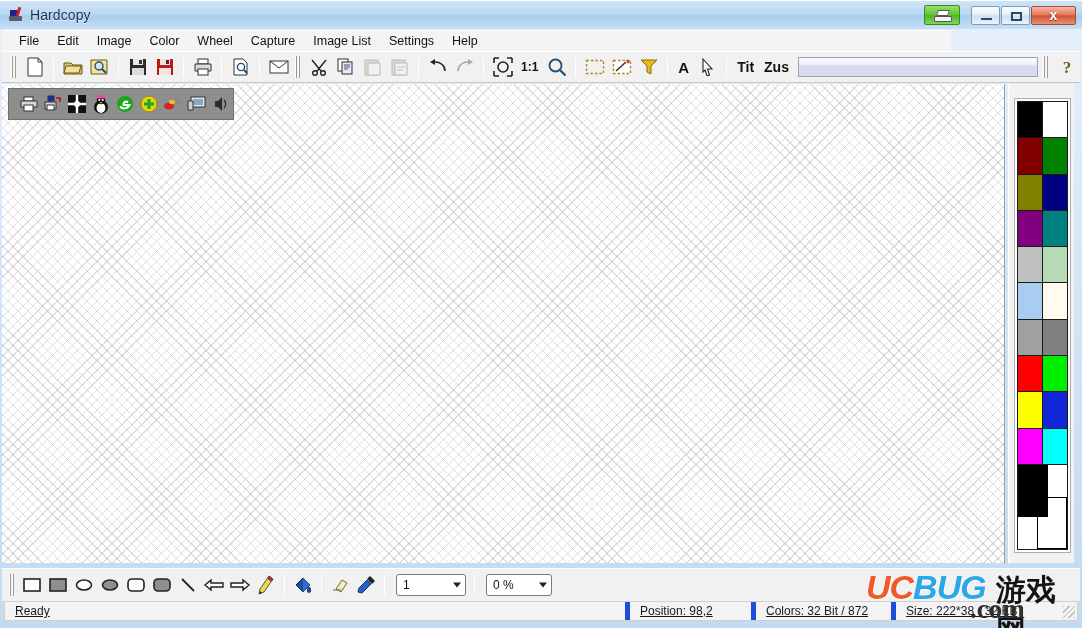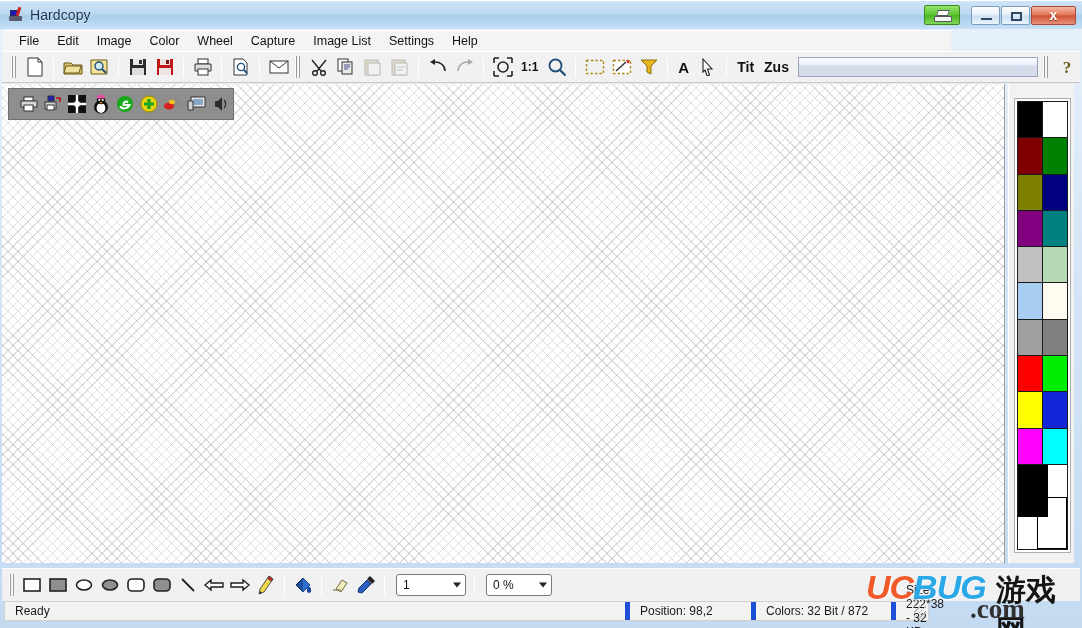--- a/index.html
+++ b/index.html
@@ -153,23 +153,23 @@
     display: flex; align-items: center; padding-left: 6px; font-size: 12px; color:#111;
   }
   .combo .arrow {
     position:absolute; right: 4px; top: 50%; transform: translateY(-50%);
     width:0;height:0; border-left:4px solid transparent; border-right:4px solid transparent; border-top:5px solid #222;
   }
   .combo.wide { width: 66px; }
 
   
   .statusbar {
-    position: absolute; left: 4px; top: 601px; width: 925px; height: 20px;
+    position: absolute; left: 4px; top: 601px; width: 1074px; height: 20px;
     background: #f3f3f3; border: 1px solid #d0d0d0;
-    display: flex; align-items: center; font-size: 12px; color: #1a1a1a;
+    display: flex; align-items: center; font-size: 12px; color: #1a1a1a; text-decoration: underline;
   }
   .sb-cell { height: 100%; display:flex; align-items:center; padding: 0 10px;
              border-left: 5px solid #1d4ed8; }
   .sb-cell.first { border-left: none; }
   .sb-ready { flex: 0 0 620px; }
   .sb-pos { flex: 0 0 126px; }
   .sb-col { flex: 0 0 140px; }
   .sb-size { flex: 1 1 auto; }
   .sb-grip { position:absolute; right:2px; bottom:2px; width:12px; height:12px;
              background:

